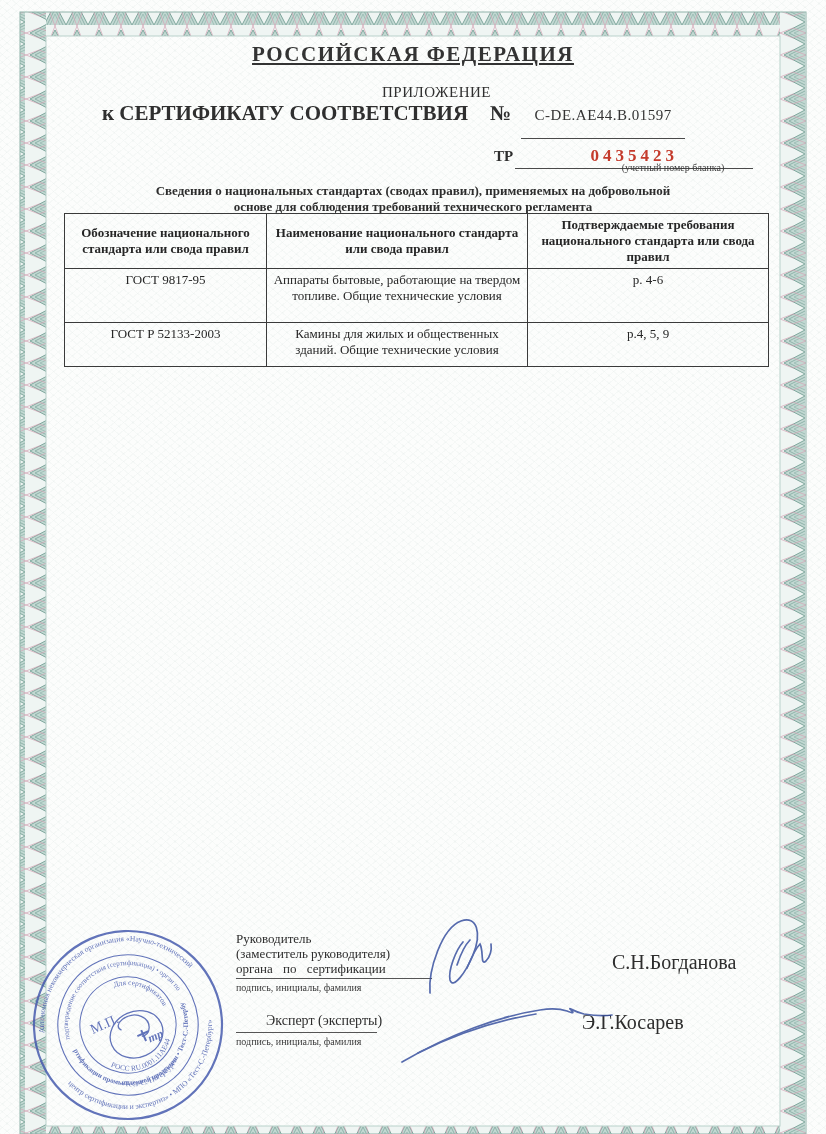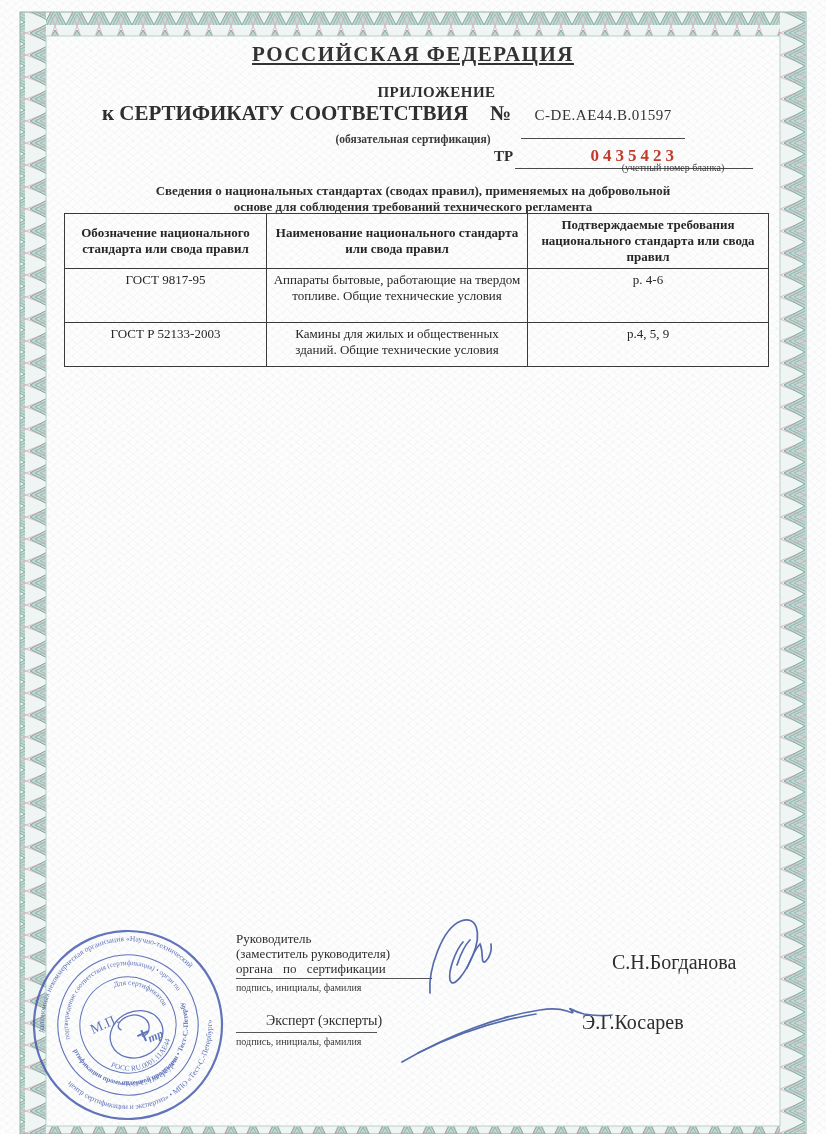--- a/index.html
+++ b/index.html
@@ -9,21 +9,21 @@
     font-family:"Liberation Serif","DejaVu Serif",serif;
     color:#262626;
     background-color:#fcfdfc;
     background-image:
       repeating-linear-gradient(40deg, rgba(125,160,150,0.05) 0 1px, transparent 1px 6px),
       repeating-linear-gradient(-40deg, rgba(125,160,150,0.05) 0 1px, transparent 1px 6px);
   }
   .abs{position:absolute;}
   .ctr{text-align:center;left:0;right:0;}
   .title{font-size:21px;font-weight:bold;letter-spacing:1.5px;color:#333;}
-  .subtitle{font-size:15px;font-weight:bold;letter-spacing:.5px;color:#2f2f2f;padding-left:47px;}
+  .subtitle{font-size:15px;font-weight:normal;letter-spacing:.5px;color:#2f2f2f;padding-left:47px;}
   .certline{display:flex;align-items:baseline;font-weight:bold;font-size:21px;color:#2f2f2f;}
   .certline .numsign{margin-left:22px;}
   .certnum{
     font-weight:normal;font-size:15px;letter-spacing:.5px;
     border-bottom:1px solid #4a4a4a;
     width:164px;text-align:center;margin-left:10px;padding-bottom:14px;color:#333;
   }
   .oblig{font-size:11.5px;font-weight:bold;color:#3a3a3a;}
   .trrow{display:flex;align-items:baseline;}
   .trlabel{font-weight:bold;font-size:15px;color:#2f2f2f;}
@@ -84,21 +84,20 @@
   </svg>
 
   <div class="abs ctr title" style="top:42px;text-decoration:underline;">РОССИЙСКАЯ ФЕДЕРАЦИЯ</div>
   <div class="abs ctr subtitle" style="top:84px;">ПРИЛОЖЕНИЕ</div>
 
   <div class="abs certline" style="left:102px;top:101px;">
     <span>к СЕРТИФИКАТУ СООТВЕТСТВИЯ</span>
     <span class="numsign">№</span>
     <span class="certnum">C-DE.AE44.B.01597</span>
   </div>
-  <div class="abs ctr oblig" style="top:133px;">(обязательная сертификация)</div>
 
   <div class="abs trrow" style="left:494px;top:146px;">
     <span class="trlabel">ТР</span>
     <span class="blanknum" style="color:#c43b2c;">0435423</span>
   </div>
   <div class="abs blankcap" style="left:593px;top:162px;width:160px;text-align:center;">(учетный номер бланка)</div>
 
   <div class="abs ctr intro" style="top:183px;">Сведения о национальных стандартах (сводах правил), применяемых на добровольной</div>
   <div class="abs ctr intro" style="top:199px;">основе для соблюдения требований технического регламента</div>
 

